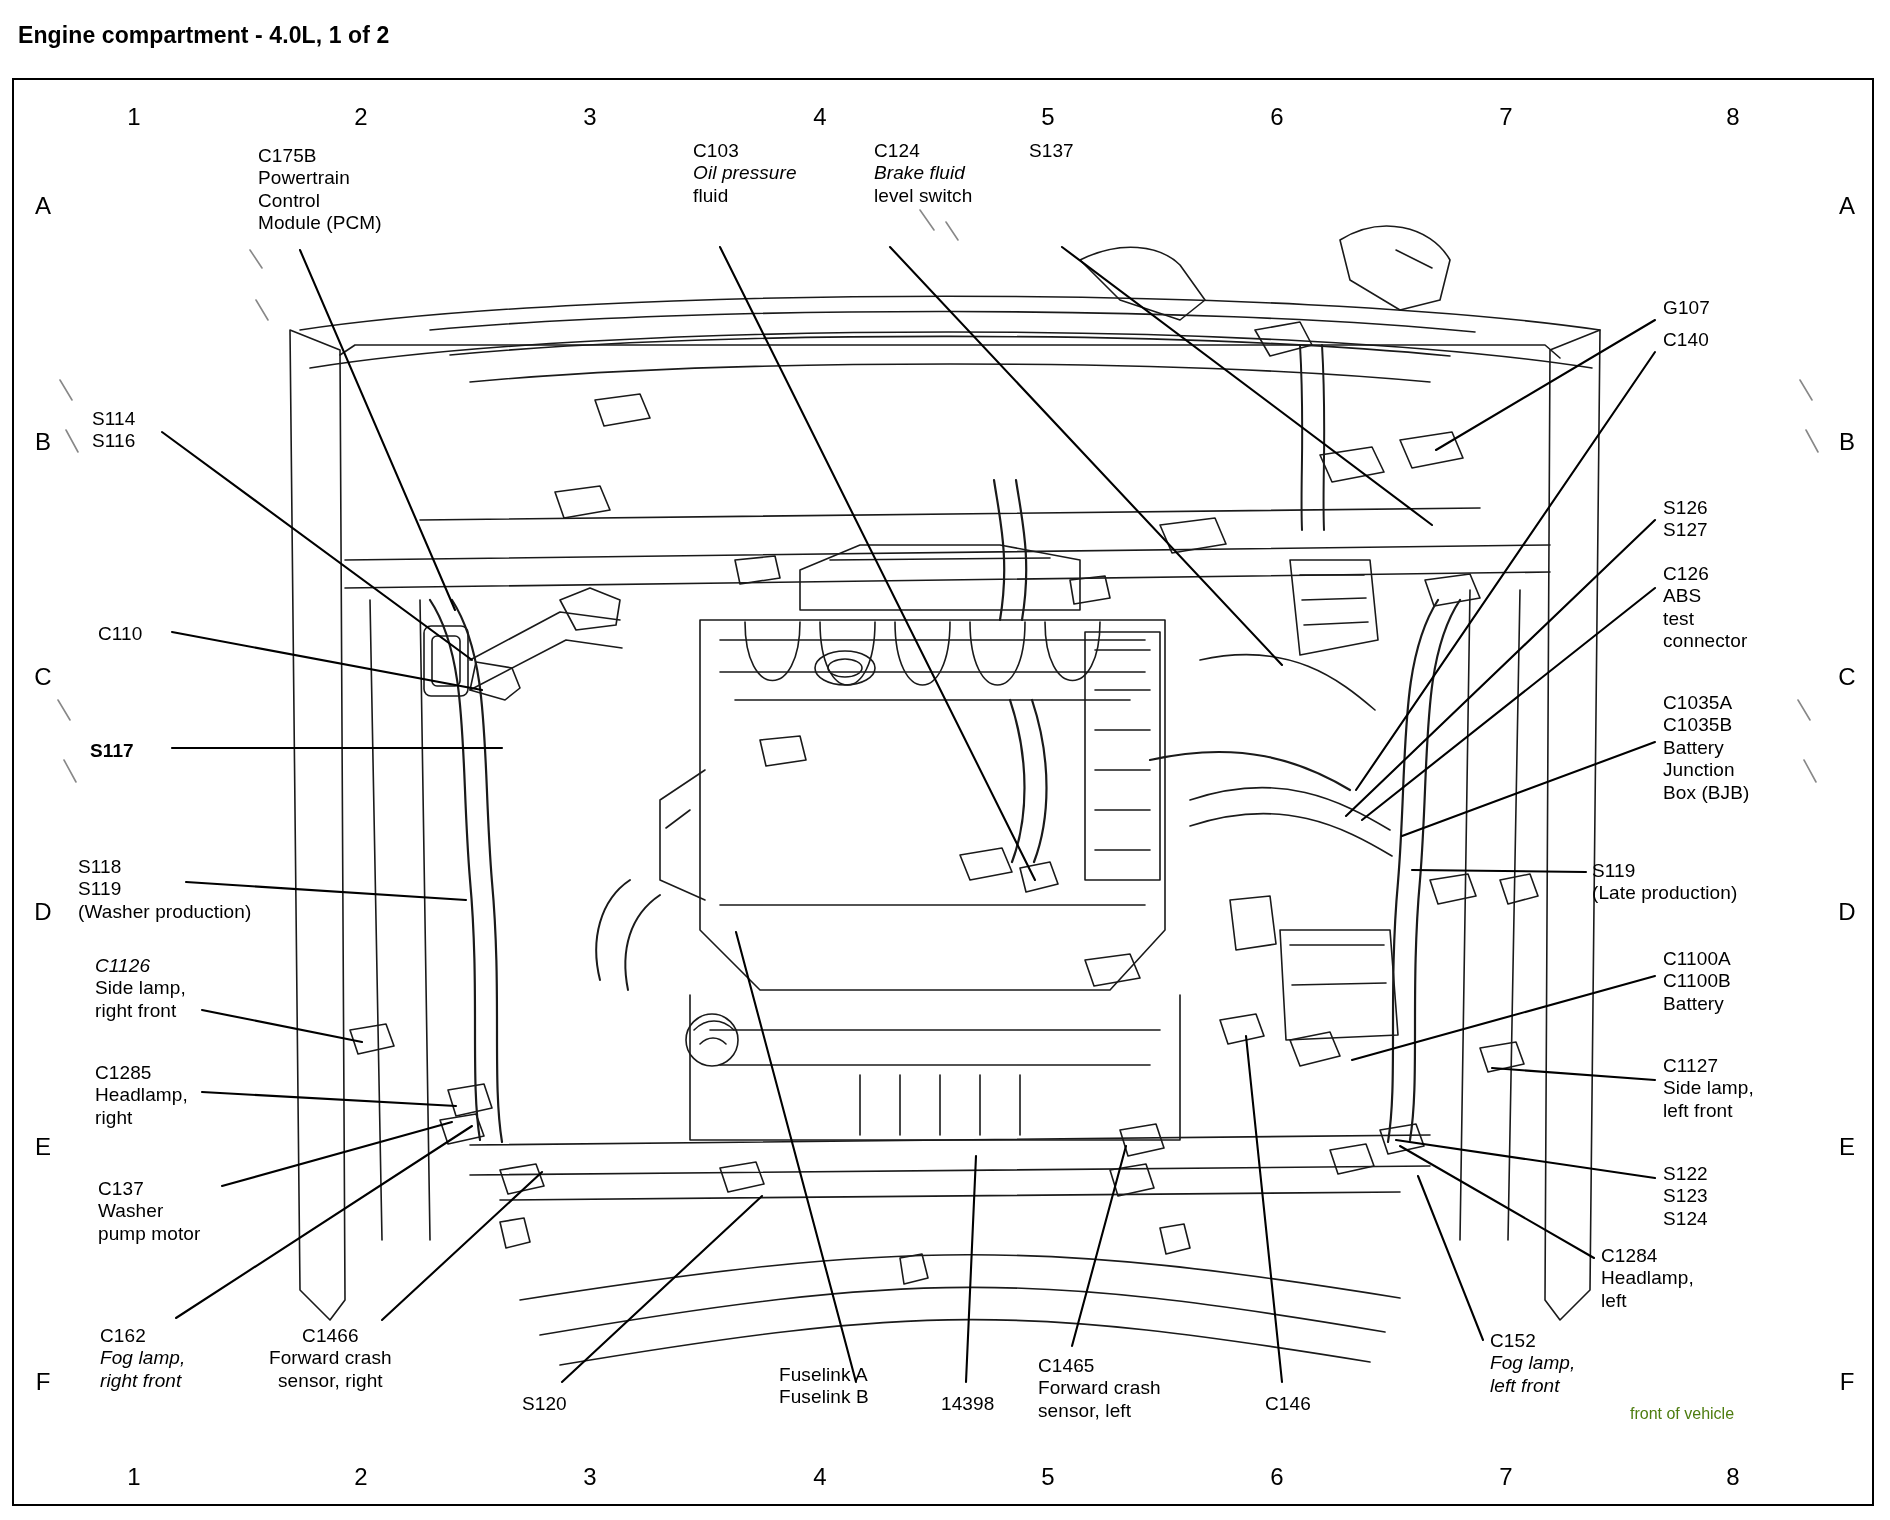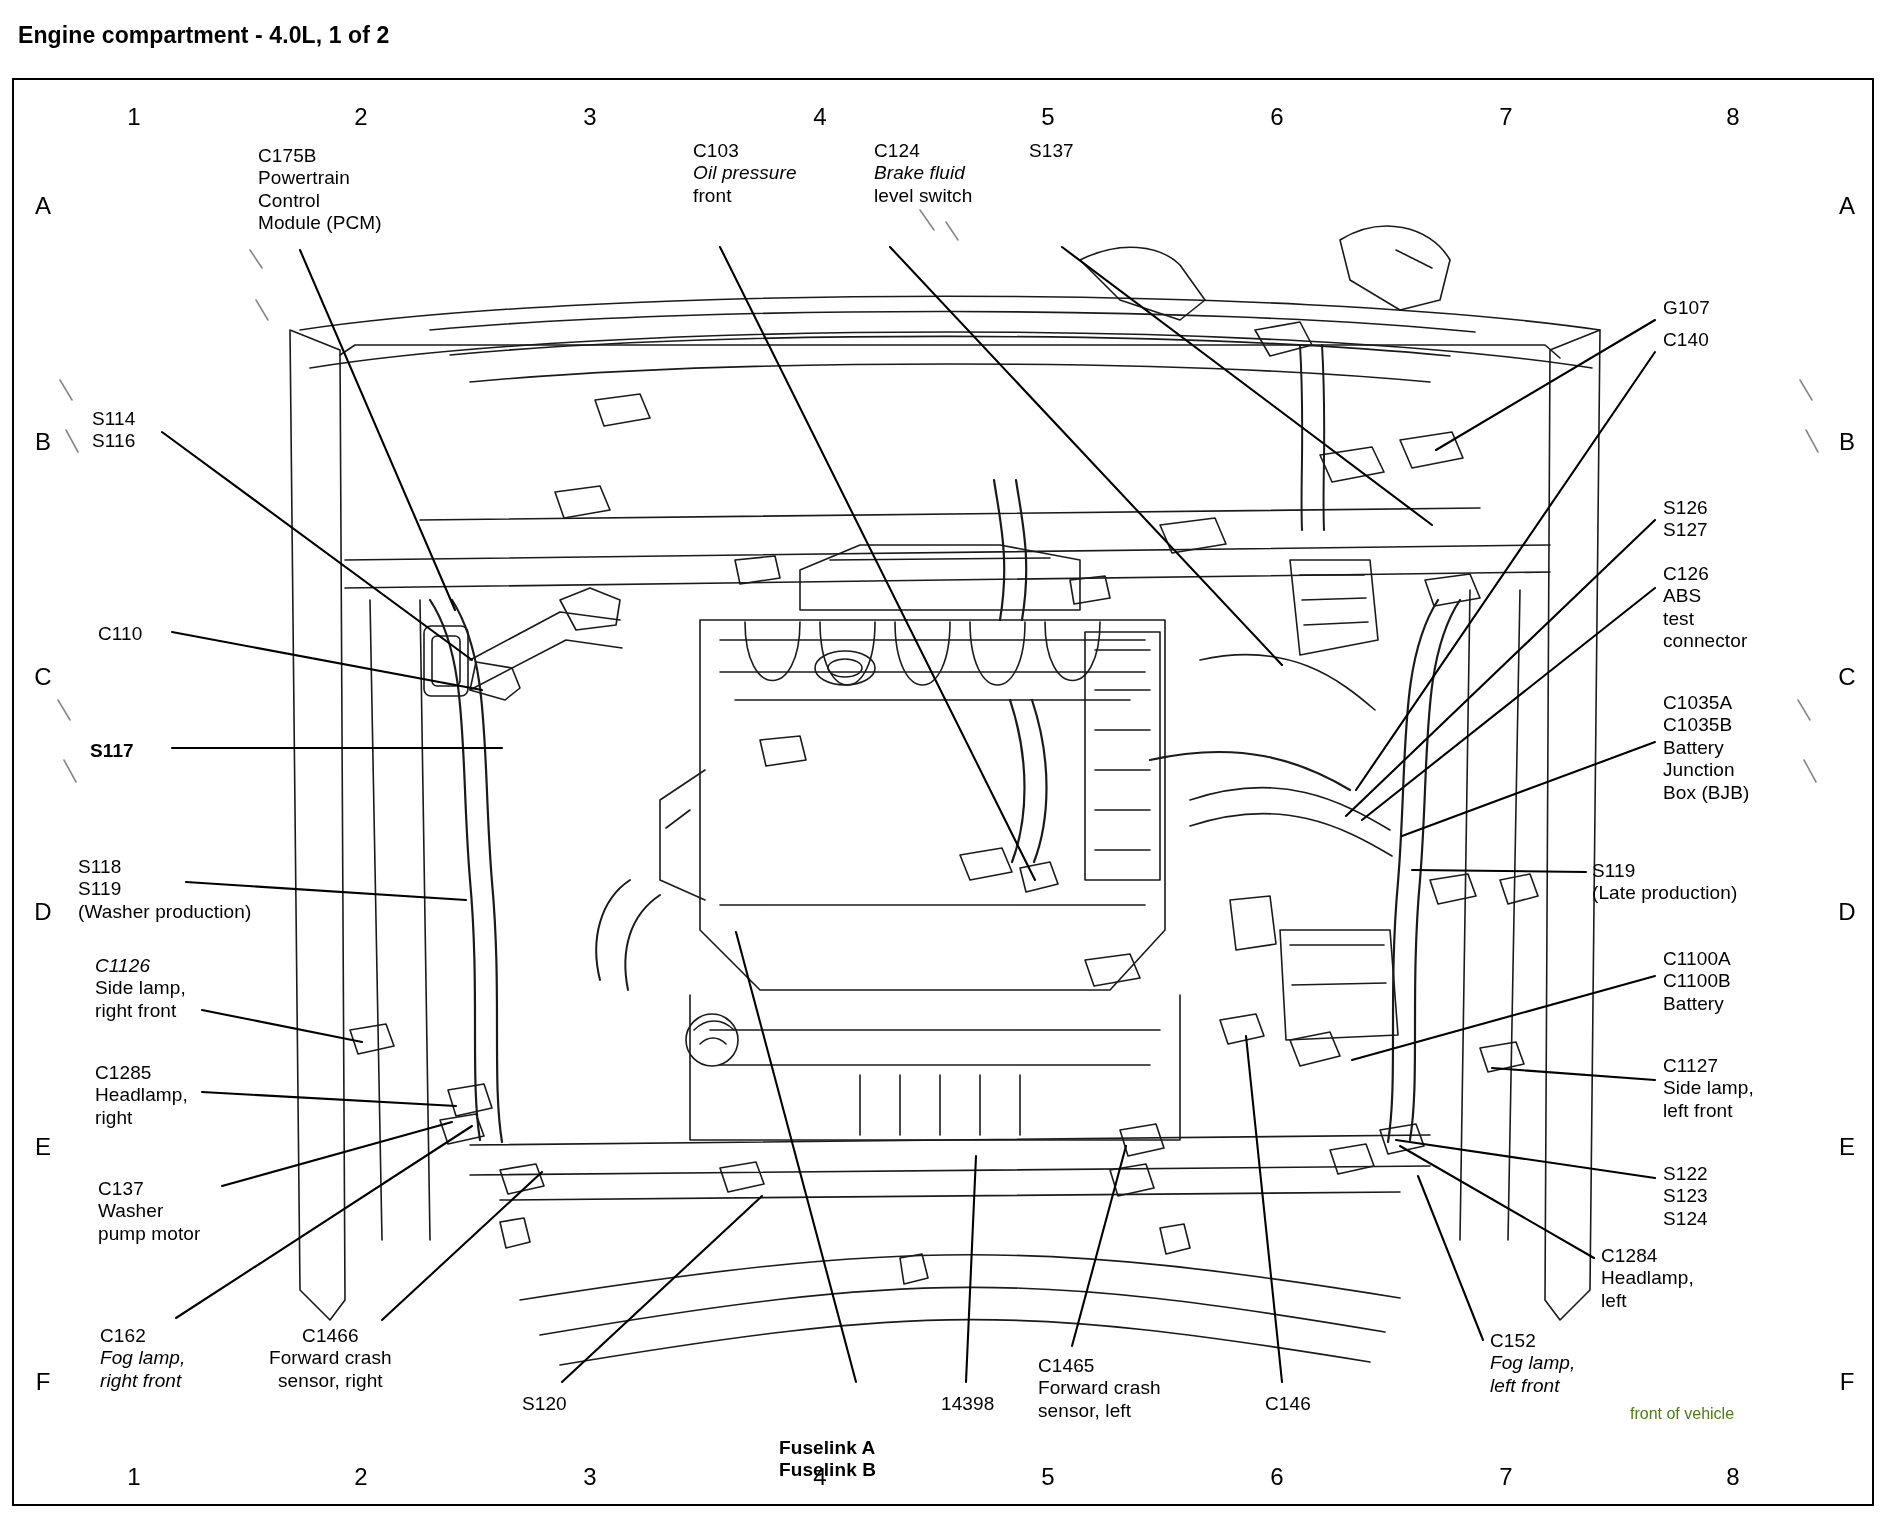--- a/index.html
+++ b/index.html
@@ -306,21 +306,21 @@
       <path d="M 202 1010 L 362 1042"></path>
       <path d="M 186 882 L 466 900"></path>
       <path d="M 172 748 L 502 748"></path>
       <path d="M 172 632 L 482 690"></path>
       <path d="M 162 432 L 472 660"></path>
     </g>
   </svg>
 
   <div class="lbl" style="left:258px; top:145px;"><span>C175B</span><br><span>Powertrain</span><br><span>Control</span><br><span>Module (PCM)</span></div>
 
-  <div class="lbl" style="left:693px; top:140px;"><span>C103</span><br><span class="ital-line">Oil pressure</span><br><span>front</span></div>
+  <div class="lbl" style="left:693px; top:140px;"><span>C103</span><br><span class="ital-line">Oil pressure</span><br><span>fluid</span></div>
 
   <div class="lbl" style="left:874px; top:140px;"><span>C124</span><br><span class="ital-line">Brake fluid</span><br><span>level switch</span></div>
 
   <div class="lbl" style="left:1029px; top:140px;"><span>S137</span></div>
 
   <div class="lbl" style="left:1663px; top:297px;"><span>G107</span></div>
 
   <div class="lbl" style="left:1663px; top:329px;"><span>C140</span></div>
 
   <div class="lbl" style="left:1663px; top:497px;"><span>S126</span><br><span>S127</span></div>
@@ -340,21 +340,21 @@
   <div class="lbl" style="left:1601px; top:1245px;"><span>C1284</span><br><span>Headlamp,</span><br><span>left</span></div>
 
   <div class="lbl" style="left:1490px; top:1330px;"><span>C152</span><br><span class="ital-line">Fog lamp,</span><br><span class="ital-line">left front</span></div>
 
   <div class="lbl" style="left:1265px; top:1393px;"><span>C146</span></div>
 
   <div class="lbl" style="left:1038px; top:1355px;"><span>C1465</span><br><span>Forward crash</span><br><span>sensor, left</span></div>
 
   <div class="lbl" style="left:941px; top:1393px;"><span>14398</span></div>
 
-  <div class="lbl" style="left:779px; top:1437px;font-weight:bold;"><span>Fuselink A</span><br><span>Fuselink B</span></div>
+  <div class="lbl" style="left:779px; top:1364px;"><span>Fuselink A</span><br><span>Fuselink B</span></div>
 
   <div class="lbl" style="left:516px; top:1393px;margin-left:6px;"><span>S120</span></div>
 
   <div class="lbl" style="left:269px; top:1325px;text-align:center;"><span>C1466</span><br><span>Forward crash</span><br><span>sensor, right</span></div>
 
   <div class="lbl" style="left:100px; top:1325px;"><span>C162</span><br><span class="ital-line">Fog lamp,</span><br><span class="ital-line">right front</span></div>
 
   <div class="lbl" style="left:98px; top:1178px;"><span>C137</span><br><span>Washer</span><br><span>pump motor</span></div>
 
   <div class="lbl" style="left:95px; top:1062px;"><span>C1285</span><br><span>Headlamp,</span><br><span>right</span></div>

